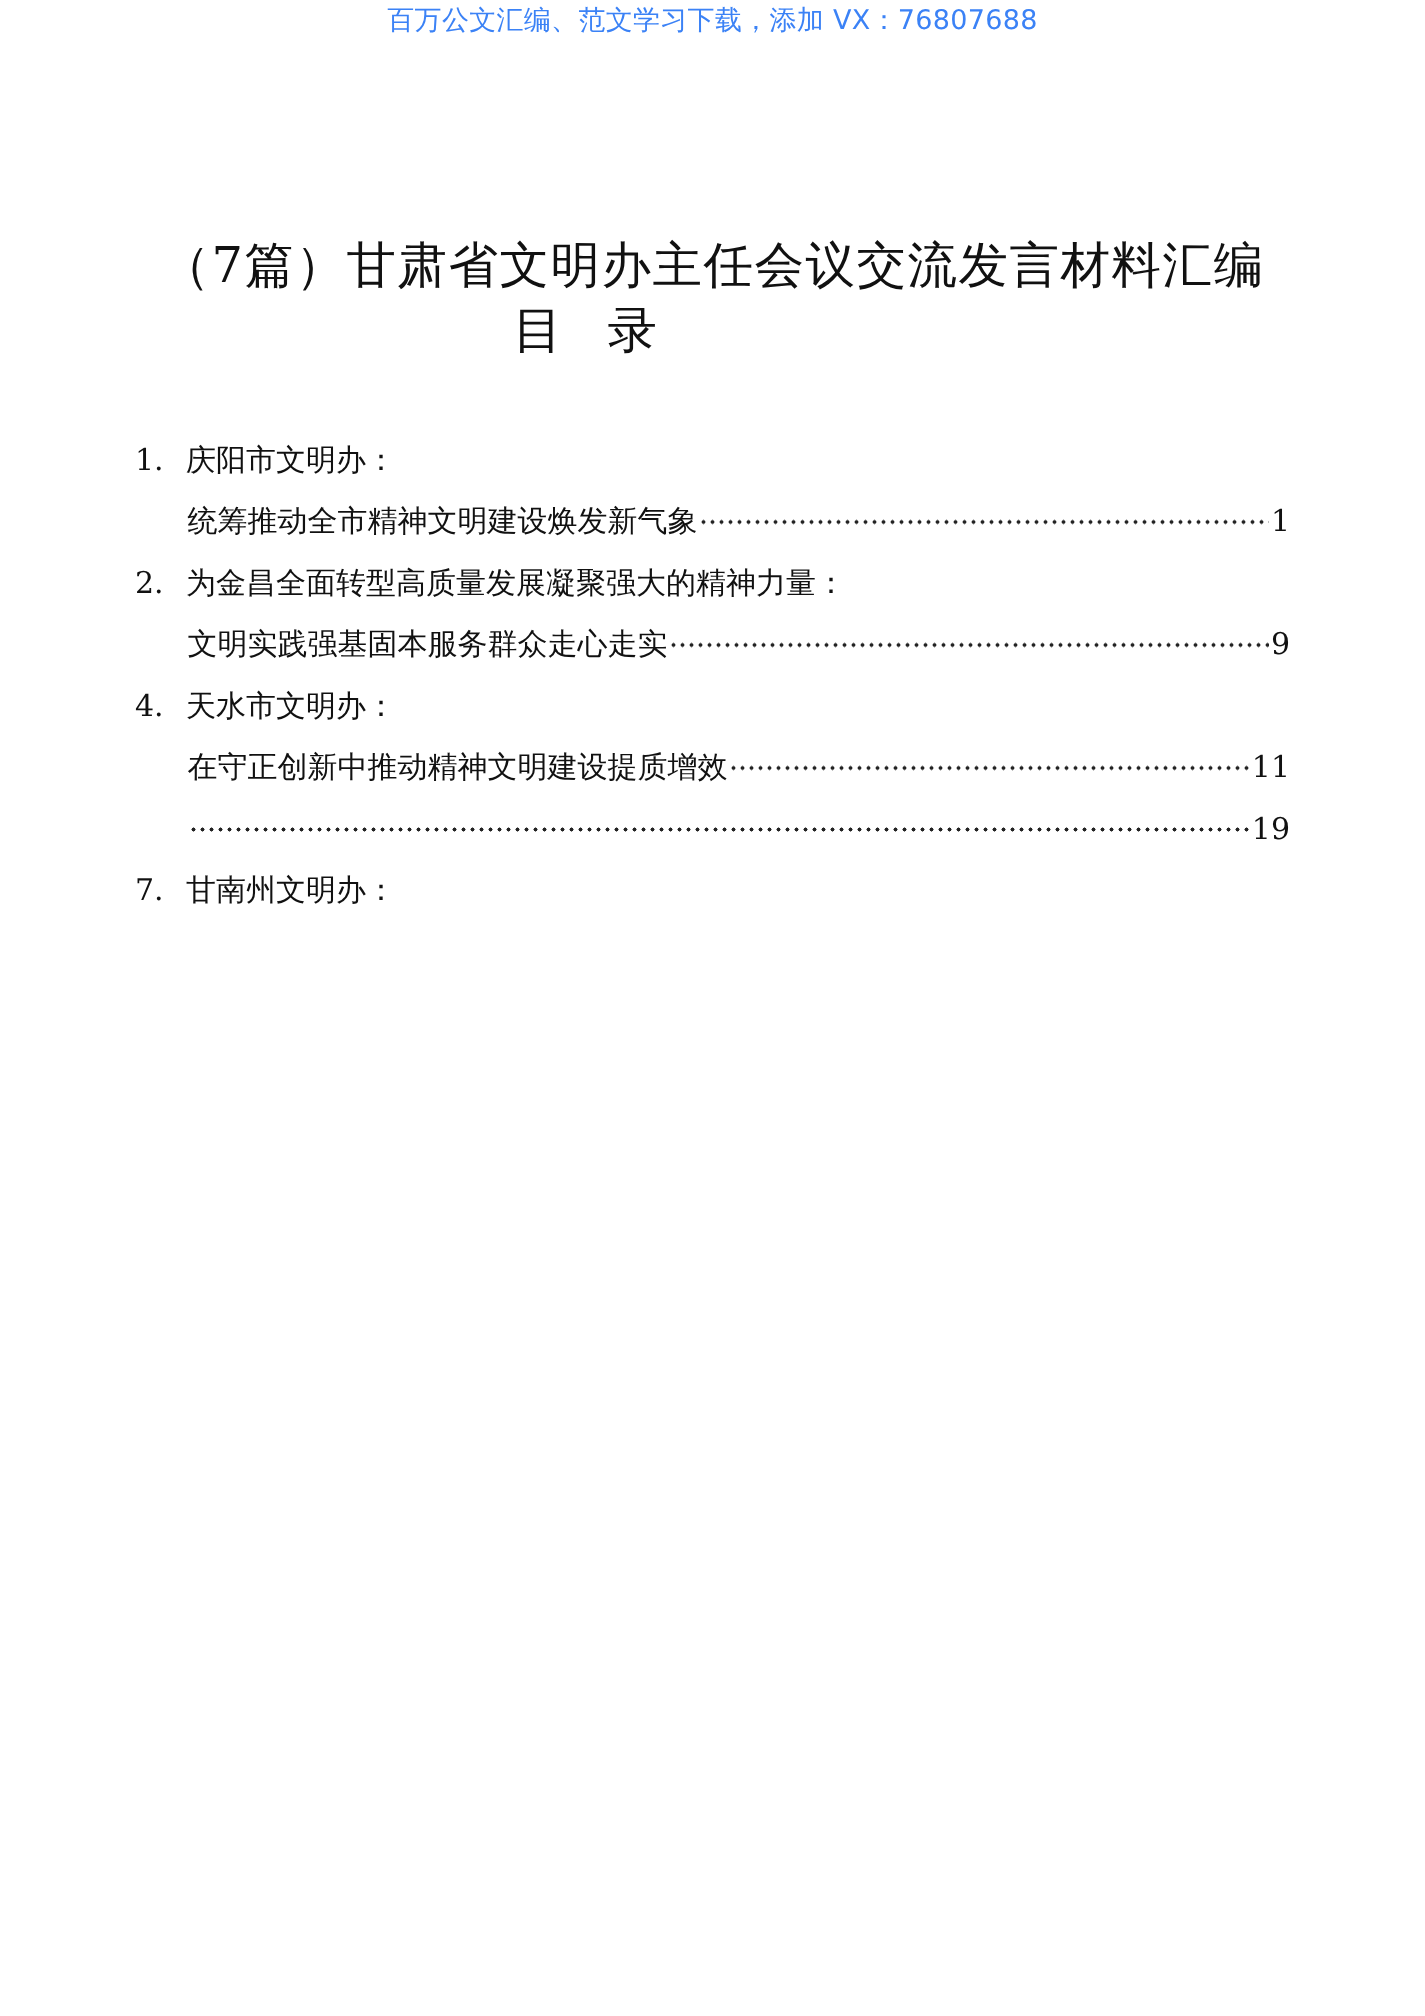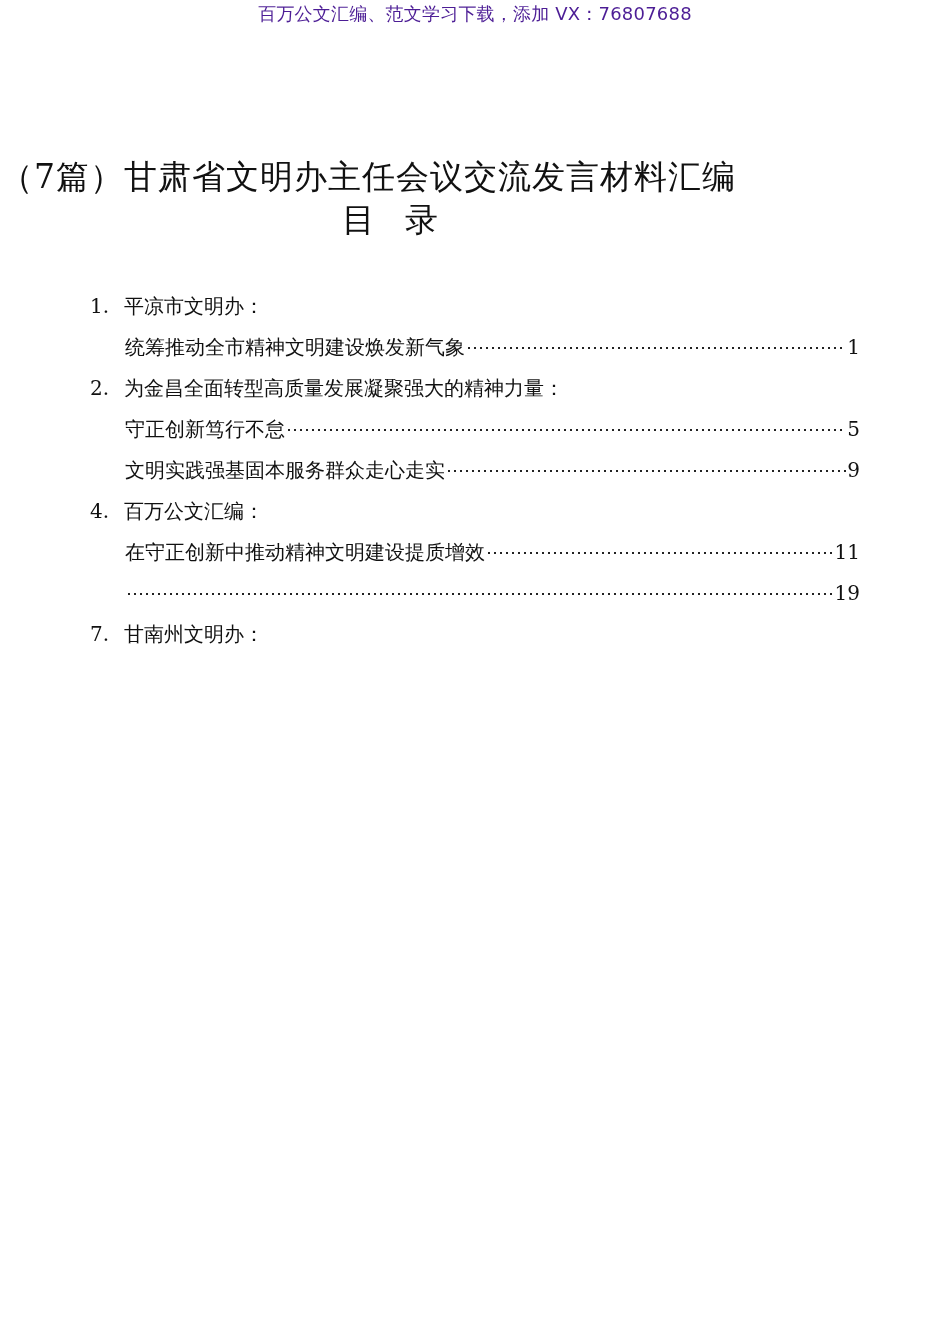--- a/index.html
+++ b/index.html
@@ -17,29 +17,29 @@
     }
     .banner {
       position: absolute;
       top: 2px;
       left: 0;
       width: 950px;
       text-align: center;
       font-family: "DejaVu Sans", "Liberation Sans", sans-serif;
       font-size: 18px;
       line-height: 24px;
-      color: #4c1d95;
+      color: #3b82f6;
       letter-spacing: 0.2px;
     }
     .title {
       position: absolute;
       top: 155px;
       left: 0;
       width: 950px;
-      text-align: left;
+      text-align: center;
       font-size: 33px;
       line-height: 44px;
       letter-spacing: 1px;
       color: #111;
     }
     .subtitle {
       position: absolute;
       top: 198px;
       left: 0;
       width: 780px;
@@ -100,44 +100,39 @@
 
 <div class="banner">百万公文汇编、范文学习下载，添加 VX：76807688</div>
 
 <div class="title">（7篇）甘肃省文明办主任会议交流发言材料汇编</div>
 <div class="subtitle">
   <span>目</span><span class="gap"></span><span>录</span>
 </div>
 
 <div class="toc">
   <div class="toc-section">
-    <div class="toc-heading"><span class="num">1.</span><span>平凉市文明办：</span></div>
+    <div class="toc-heading"><span class="num">1.</span><span>庆阳市文明办：</span></div>
     <div class="toc-entry">
         <span class="text">统筹推动全市精神文明建设焕发新气象</span>
         <span class="leader"></span>
         <span class="page">1</span>
       </div>
   </div>
   <div class="toc-section">
     <div class="toc-heading"><span class="num">2.</span><span>为金昌全面转型高质量发展凝聚强大的精神力量：</span></div>
-    <div class="toc-entry">
-        <span class="text">守正创新笃行不怠</span>
-        <span class="leader"></span>
-        <span class="page">5</span>
-      </div>
   </div>
   <div class="toc-section">
     <div class="toc-entry">
         <span class="text">文明实践强基固本服务群众走心走实</span>
         <span class="leader"></span>
         <span class="page">9</span>
       </div>
   </div>
   <div class="toc-section">
-    <div class="toc-heading"><span class="num">4.</span><span>百万公文汇编：</span></div>
+    <div class="toc-heading"><span class="num">4.</span><span>天水市文明办：</span></div>
     <div class="toc-entry">
         <span class="text">在守正创新中推动精神文明建设提质增效</span>
         <span class="leader"></span>
         <span class="page">11</span>
       </div>
   </div>
   <div class="toc-section">
     <div class="toc-entry">
         <span class="leader"></span>
         <span class="page">19</span>

